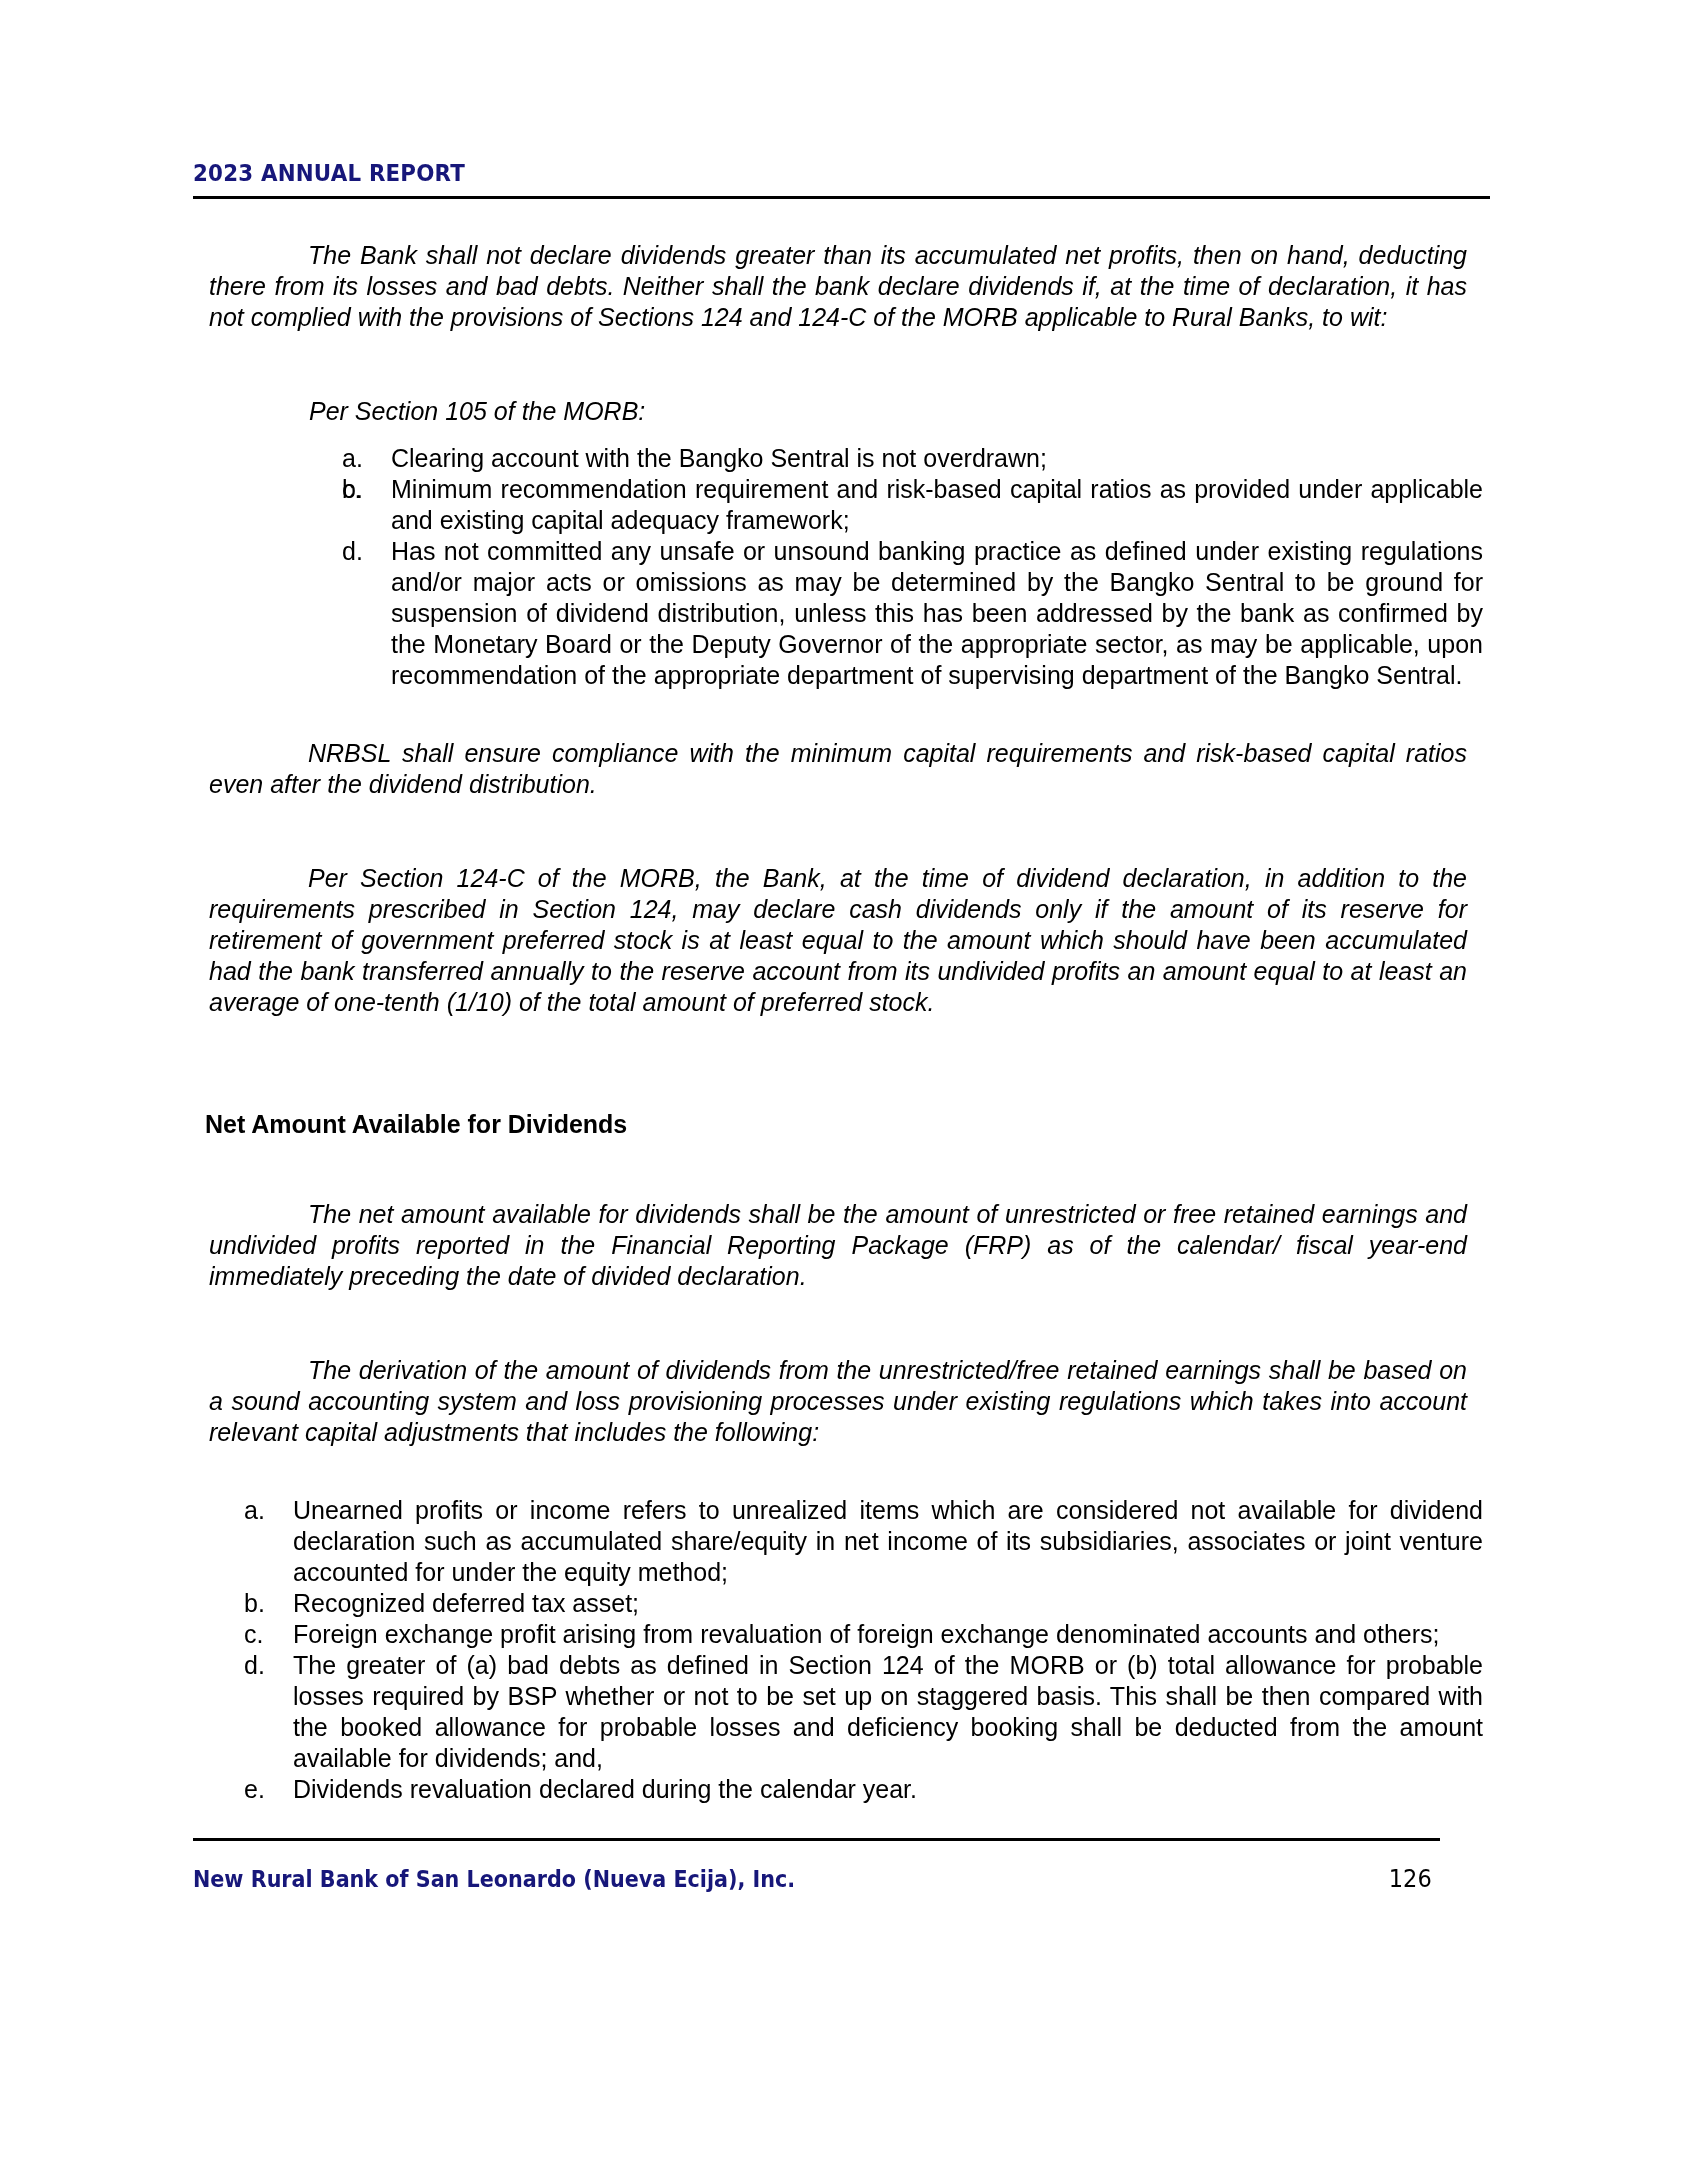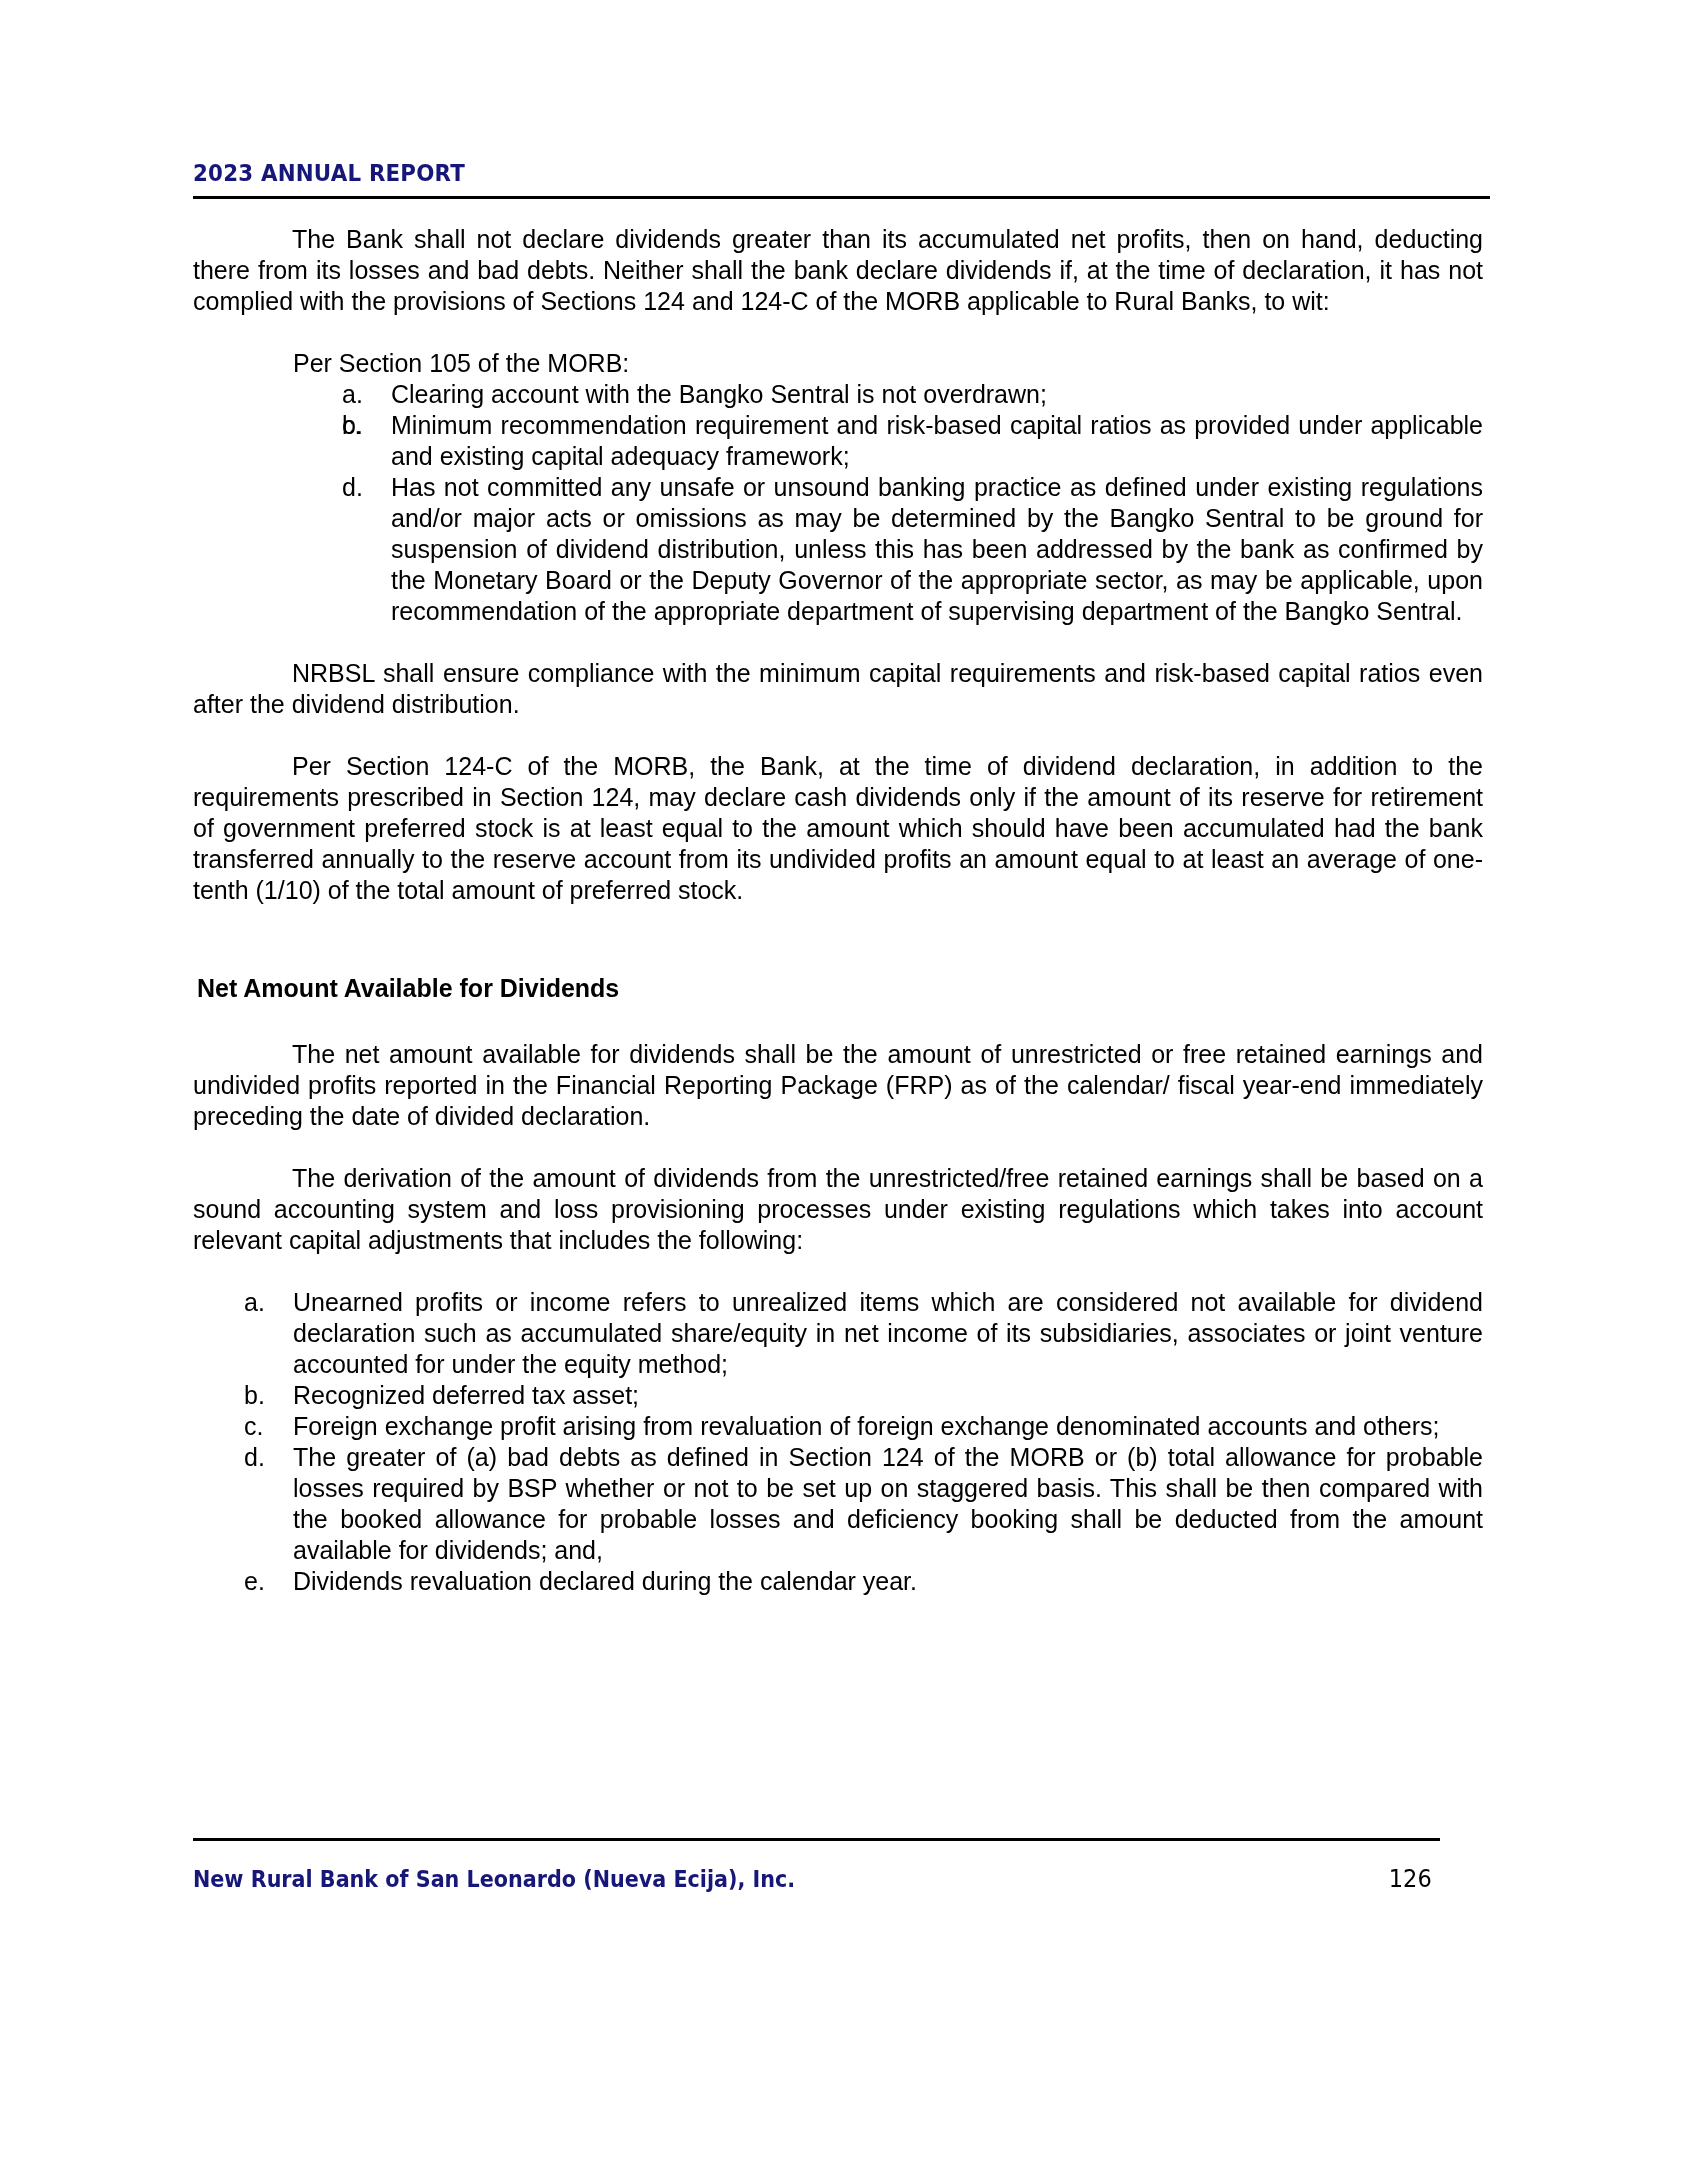--- a/index.html
+++ b/index.html
@@ -42,30 +42,31 @@
   }
   .content {
     position: absolute;
     left: 193px;
     top: 224px;
     width: 1290px;
     font-size: 25px;
     line-height: 31px;
   }
   p {
-    margin: 0;
+    margin: 16px;
     text-align: justify;
+    font-style: italic;
   }
   .indent { text-indent: 99px; }
   .gap { height: 31px; }
   .gap-2 { height: 63px; }
   .heading {
     font-weight: bold;
     font-size: 25px;
-    margin: 4px;
+    margin: 12px;
   }
   .section-intro {
     padding-left: 100px;
   }
   .list {
     margin: 0;
     padding: 0;
     list-style: none;
   }
   .list li {

